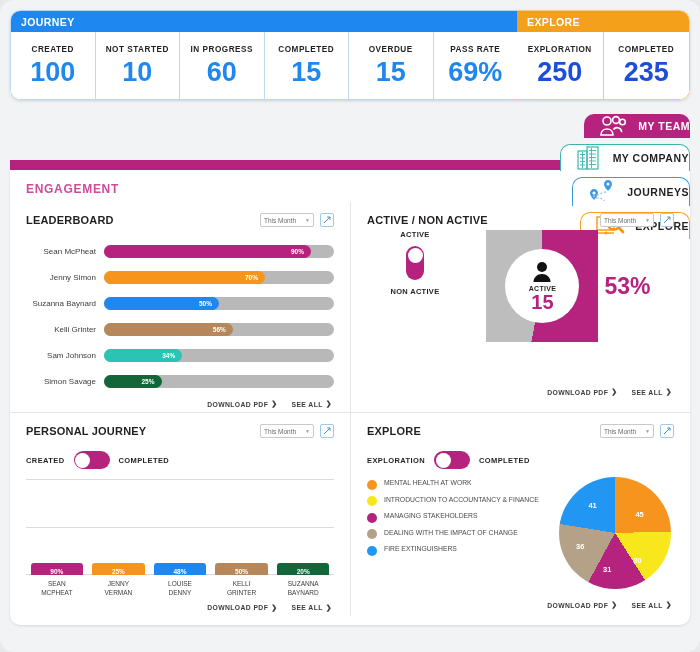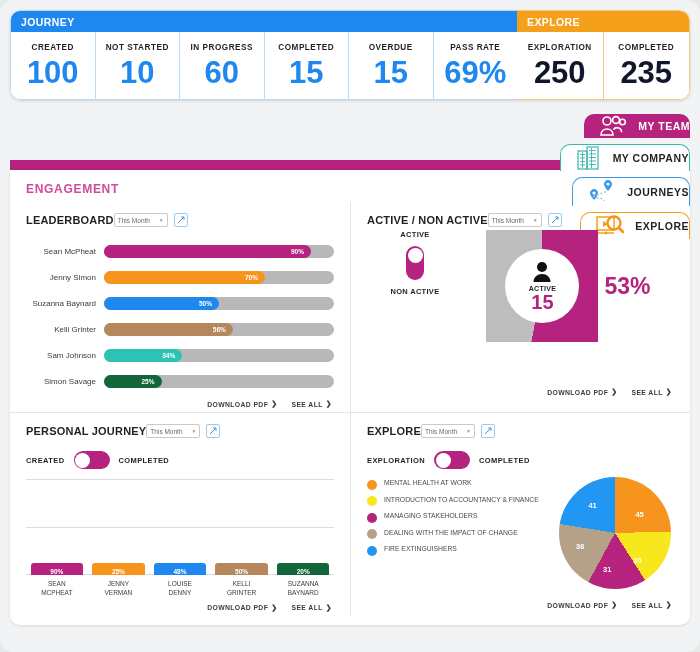--- a/index.html
+++ b/index.html
@@ -38,23 +38,23 @@
   .band-journey { background: #1e88f0; }
   .band-explore { background: #f5a01b; }
   .cells { flex: 1; display: flex; background: #fff; }
   .cell {
     flex: 1; display: flex; flex-direction: column;
     align-items: center; justify-content: center; gap: 5px;
   }
   .cell + .cell { border-left: 1px solid #bcd9ef; }
   .stats-explore .cell + .cell { border-left: 1px solid #f3c98a; }
   .cell-label { font-size: 8.2px; font-weight: bold; letter-spacing: .5px; color: #231f20; }
-  .cell-value { font-size: 31px; font-weight: bold; line-height: 1; }
+  .cell-value { font-size: 27px; font-weight: bold; line-height: 1; }
   .v-blue { color: #1e88f0; }
-  .v-orange { color: #0f172a; }
+  .v-orange { color: #1d4ed8; }
 
   
   .tabs { display: flex; gap: 6px; margin-top: 14px; height: 46px; align-items: flex-end; flex-direction: column; }
   .tab {
     flex: 1; height: 44px; display: flex; align-items: center; gap: 10px;
     padding-left: 14px;
     border-radius: 10px 10px 0 0;
     background: #fff;
     font-size: 10.5px; font-weight: bold; letter-spacing: .5px; color: #231f20;
     cursor: pointer;
@@ -78,21 +78,21 @@
   .engagement {
     font-size: 12px; font-weight: bold; letter-spacing: .7px;
     color: #d04b9c; padding: 0 16px 6px 16px;
   }
   .grid { display: flex; flex-wrap: wrap; }
   .card { width: 50%; padding: 8px 16px 4px 16px; }
   .card-tr { border-left: 1px solid #e4e4e4; }
   .card-bl { border-top: 1px solid #e4e4e4; }
   .card-br { border-left: 1px solid #e4e4e4; border-top: 1px solid #e4e4e4; }
 
-  .card-head { display: flex; align-items: center; justify-content: flex-start; height: 20px; }
+  .card-head { display: flex; align-items: center; justify-content: space-between; height: 20px; }
   .card-title { font-size: 11px; font-weight: bold; letter-spacing: .2px; color: #231f20; }
   .card-tools { display: flex; align-items: center; gap: 6px; }
   .sel {
     width: 54px; height: 14px; border: 1px solid #c9c9c9; border-radius: 2px;
     background: #fff; font-size: 6.5px; color: #6b6b6b;
     display: flex; align-items: center; justify-content: space-between;
     padding: 0 3px; font-family: "Liberation Sans", sans-serif;
   }
   .sel .car { font-size: 5px; color: #999; }
   .expand {

